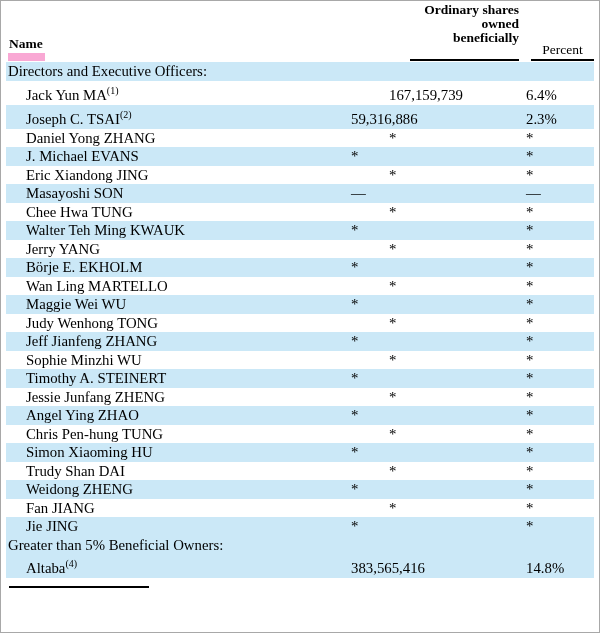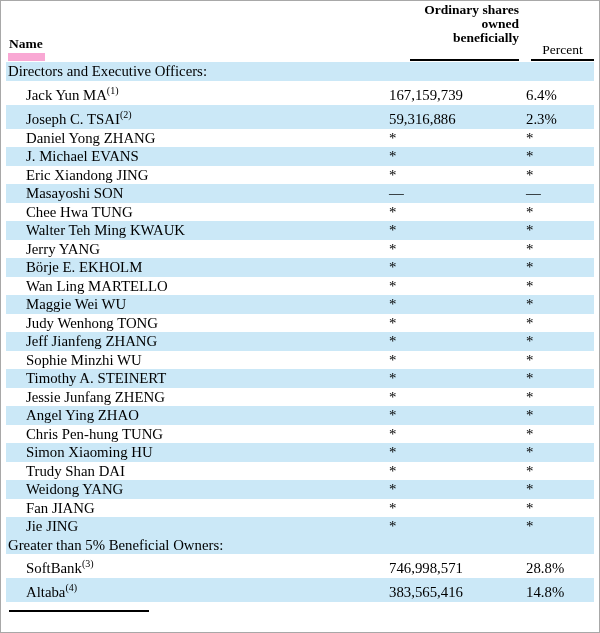--- a/index.html
+++ b/index.html
@@ -23,21 +23,21 @@
     font-size:13.5px; line-height:14px; border-bottom:2px solid #000; padding-bottom:14px;
   }
   .h-pct { width:68px; margin-left:7px; text-align:right; }
   .h-pct-block {
     display:inline-block; width:63px; text-align:center; font-weight:normal;
     font-size:13.5px; line-height:14px; border-bottom:2px solid #000; padding-bottom:2px;
   }
 
   
   .row { display:flex; height:18.5px; line-height:18.5px; font-size:14.8px; }
-  .row.stripe { background: var(--stripe, #cbe8f7); }
+  .row.stripe { background: var(--stripe, #cbe8f7); gap: 38px; }
   .row.tall { height:24px; line-height:21px; align-items:flex-end; }
   .row.tall .cell-name, .row.tall .cell-shares, .row.tall .cell-pct { line-height:20px; }
   .cell-name { flex:1; padding-left:2px; white-space:nowrap; overflow:hidden; }
   .row.indent .cell-name { padding-left:20px; }
   .cell-shares { box-sizing:border-box; width:130px; text-align:left; white-space:nowrap; }
   .cell-pct { box-sizing:border-box; width:68px; margin-left:7px; text-align:left; white-space:nowrap; }
   .cell-shares.ast { padding-right:5px; }
   .cell-shares.dash { padding-right:40px; }
   .cell-pct.ast { padding-right:21px; }
   .cell-pct.dash { padding-right:25px; }
@@ -173,44 +173,39 @@
           <div class="cell-name"><span>Simon Xiaoming HU</span></div>
           <div class="cell-shares ast">*</div>
           <div class="cell-pct ast">*</div>
         </div>
         <div class="row indent">
           <div class="cell-name"><span>Trudy Shan DAI</span></div>
           <div class="cell-shares ast">*</div>
           <div class="cell-pct ast">*</div>
         </div>
         <div class="row stripe indent">
-          <div class="cell-name"><span>Weidong YANG</span></div>
+          <div class="cell-name"><span>Weidong ZHENG</span></div>
           <div class="cell-shares ast">*</div>
           <div class="cell-pct ast">*</div>
         </div>
         <div class="row indent">
           <div class="cell-name"><span>Fan JIANG</span></div>
           <div class="cell-shares ast">*</div>
           <div class="cell-pct ast">*</div>
         </div>
         <div class="row stripe indent">
           <div class="cell-name"><span>Jie JING</span></div>
           <div class="cell-shares ast">*</div>
           <div class="cell-pct ast">*</div>
         </div>
         <div class="row stripe">
           <div class="cell-name"><span>Greater than 5% Beneficial Owners:</span></div>
           <div class="cell-shares"></div>
           <div class="cell-pct"></div>
         </div>
-        <div class="row tall indent">
-          <div class="cell-name"><span>SoftBank</span><sup>(3)</sup></div>
-          <div class="cell-shares">746,998,571</div>
-          <div class="cell-pct">28.8%</div>
-        </div>
         <div class="row stripe tall indent">
           <div class="cell-name"><span>Altaba</span><sup>(4)</sup></div>
           <div class="cell-shares">383,565,416</div>
           <div class="cell-pct">14.8%</div>
         </div>
       </div>
 
     <div class="footnote-rule"></div>
   </div>
 </div>

